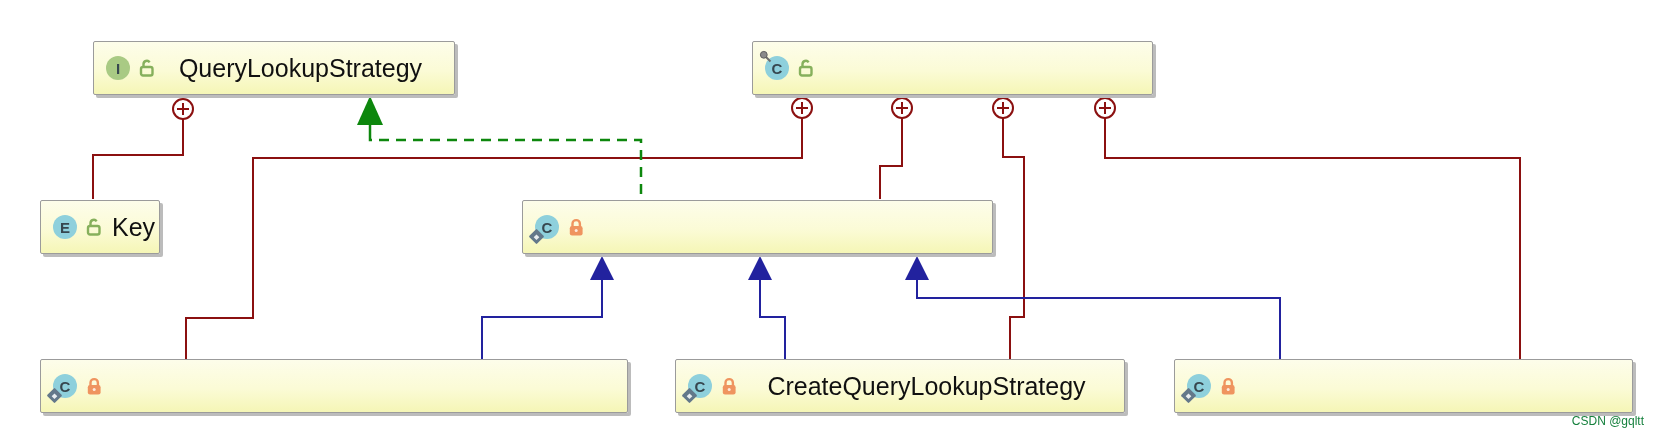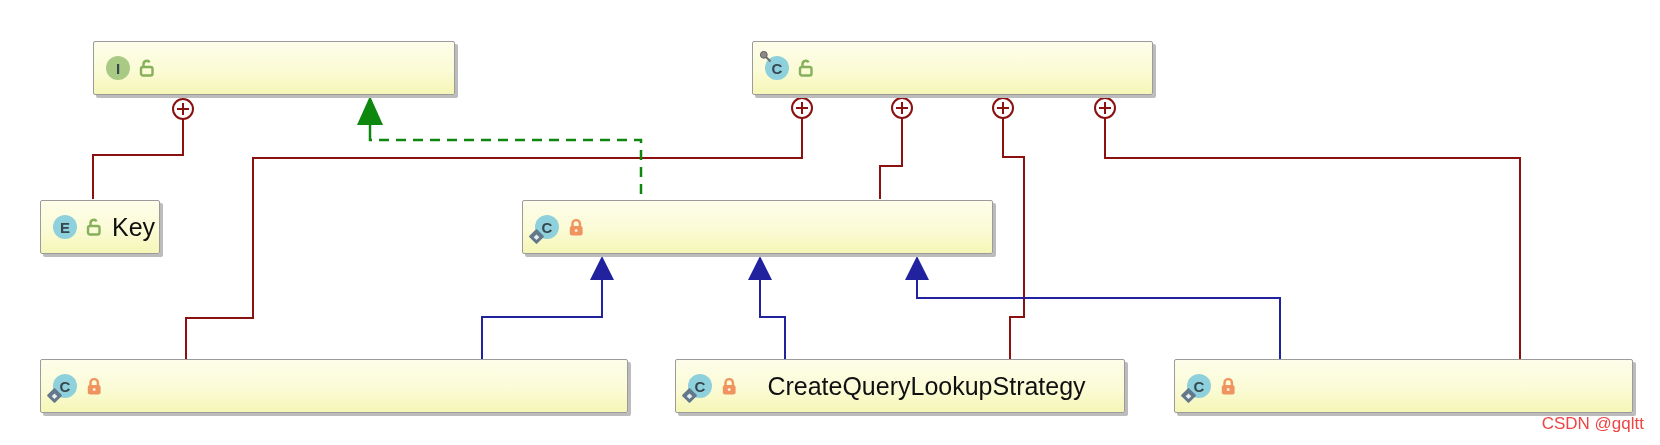--- a/index.html
+++ b/index.html
@@ -30,21 +30,21 @@
   .static-diamond{
     position:absolute;left:-4px;bottom:-3px;width:11px;height:11px;
     background:#63788a;transform:rotate(45deg);border-radius:1px;
   }
   .static-diamond::after{
     content:"";position:absolute;left:3.5px;top:3.5px;width:4px;height:4px;background:#e8edf0;
   }
   .pin-overlay{position:absolute;left:-6px;top:-6px;width:14px;height:14px;}
   .lock{flex:none;display:flex;align-items:center;}
   .watermark{
-    position:absolute;right:16px;top:414px;color:#ef4444;font-size:17px;
+    position:absolute;right:16px;top:414px;color:#15803d;font-size:12px;
   }
 </style>
 </head>
 <body>
 
 <div class="canvas">
 
   <svg class="wires" viewBox="0 0 1660 445">
 
     <g stroke="#8b1010" stroke-width="2" fill="none">
@@ -99,20 +99,21 @@
   <div class="node" style="left:93px;top:41px;width:362px;">
     <span class="kind-badge kind-interface">
       <span>I</span>
     </span>
     <span class="lock">
       <svg width="17" height="19" viewBox="0 0 17 19">
         <rect x="2" y="8" width="11.5" height="8.5" rx="2" fill="none" stroke="#86b05c" stroke-width="2.4"></rect>
         <path d="M4.5,8 V5.2 A3.3,3.3 0 0 1 10.6,3.4" fill="none" stroke="#86b05c" stroke-width="2.4"></path>
       </svg>
     </span>
+    <span class="label">QueryLookupStrategy</span>
   </div>
 
   <div class="node" style="left:752px;top:41px;width:401px;">
     <span class="kind-badge kind-class">
       <span>C</span>
       <svg class="pin-overlay" viewBox="0 0 14 14">
         <line x1="6.5" y1="6.5" x2="11.5" y2="11.5" stroke="#6d6d6d" stroke-width="2"></line>
         <circle cx="4.8" cy="4.8" r="3.4" fill="#8a8a8a" stroke="#5f5f5f" stroke-width="1"></circle>
       </svg>
     </span>

